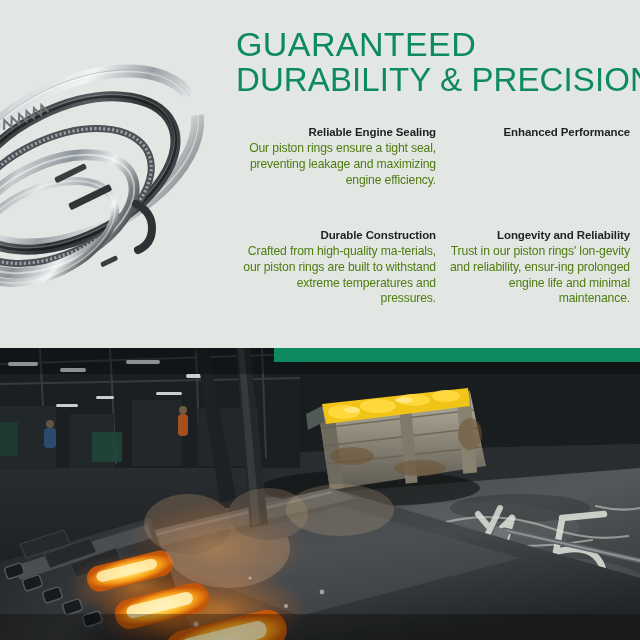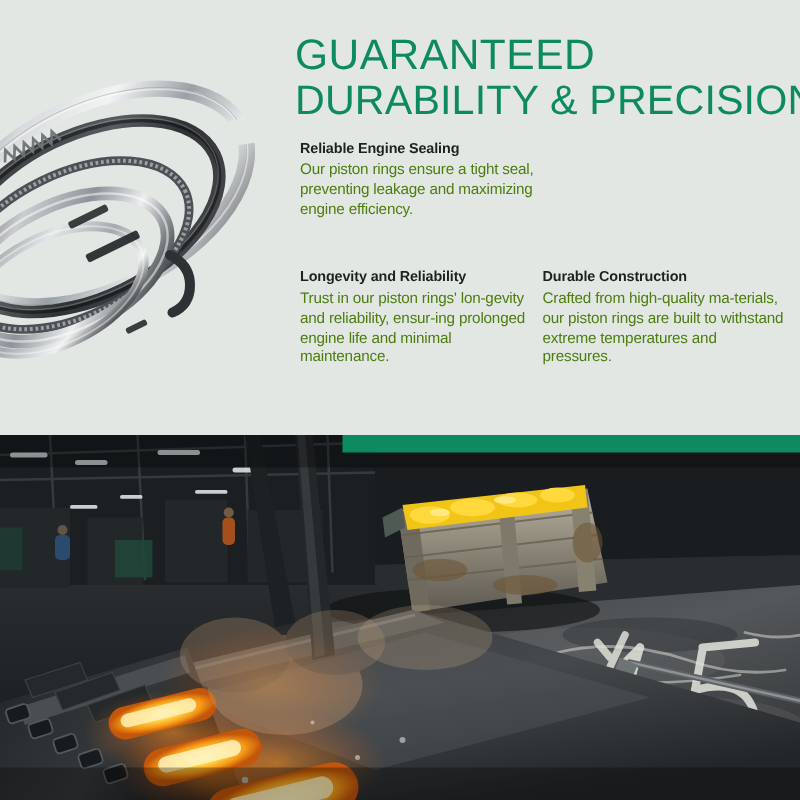--- a/index.html
+++ b/index.html
@@ -20,21 +20,21 @@
 
   
   .headline{position:absolute;left:236px;top:26px;width:396px;}
   .headline .hl{
     display:block;color:#0d8a60;font-size:34px;line-height:36px;
     font-weight:400;letter-spacing:.4px;white-space:nowrap;
   }
   .headline .hl2{font-size:33px;letter-spacing:.1px;}
 
   
-  .features{position:absolute;left:240px;top:112px;width:390px;}
+  .features{position:absolute;left:240px;top:125px;width:390px;text-align:right;}
   .frow{display:flex;gap:8px;}
   .frow + .frow{margin-top:39px;}
   .fcell{width:196px;}
   .fcell.right{width:186px;}
   .ftitle{
     font-size:11.5px;font-weight:bold;color:#1d2220;line-height:15px;
     margin:0 0 1px 0;letter-spacing:-.1px;
   }
   .fbody{
     font-size:12.2px;color:#4d7c0f;line-height:15.9px;margin:0;
@@ -151,30 +151,31 @@
       <span class="hl hl2">DURABILITY &amp; PRECISION</span>
     </div>
 
     <div class="features">
       <div class="frow">
         <div class="fcell">
           <p class="ftitle">Reliable Engine Sealing</p>
           <p class="fbody">Our piston rings ensure a tight seal, preventing leakage and maximizing engine efficiency.</p>
         </div>
         <div class="fcell right">
+          <p class="ftitle">Enhanced Performance</p>
         </div>
       </div>
       <div class="frow">
+        <div class="fcell">
+          <p class="ftitle">Durable Construction</p>
+          <p class="fbody">Crafted from high-quality ma-terials, our piston rings are built to withstand extreme temperatures and pressures.</p>
+        </div>
         <div class="fcell right">
           <p class="ftitle">Longevity and Reliability</p>
           <p class="fbody">Trust in our piston rings' lon-gevity and reliability, ensur-ing prolonged engine life and minimal maintenance.</p>
-        </div>
-        <div class="fcell">
-          <p class="ftitle">Durable Construction</p>
-          <p class="fbody">Crafted from high-quality ma-terials, our piston rings are built to withstand extreme temperatures and pressures.</p>
         </div>
       </div>
     </div>
 
   </div>
 
   <div class="green-bar"></div>
 
   <div class="bottom-photo">
     <svg width="640" height="292" viewBox="0 0 640 292">

